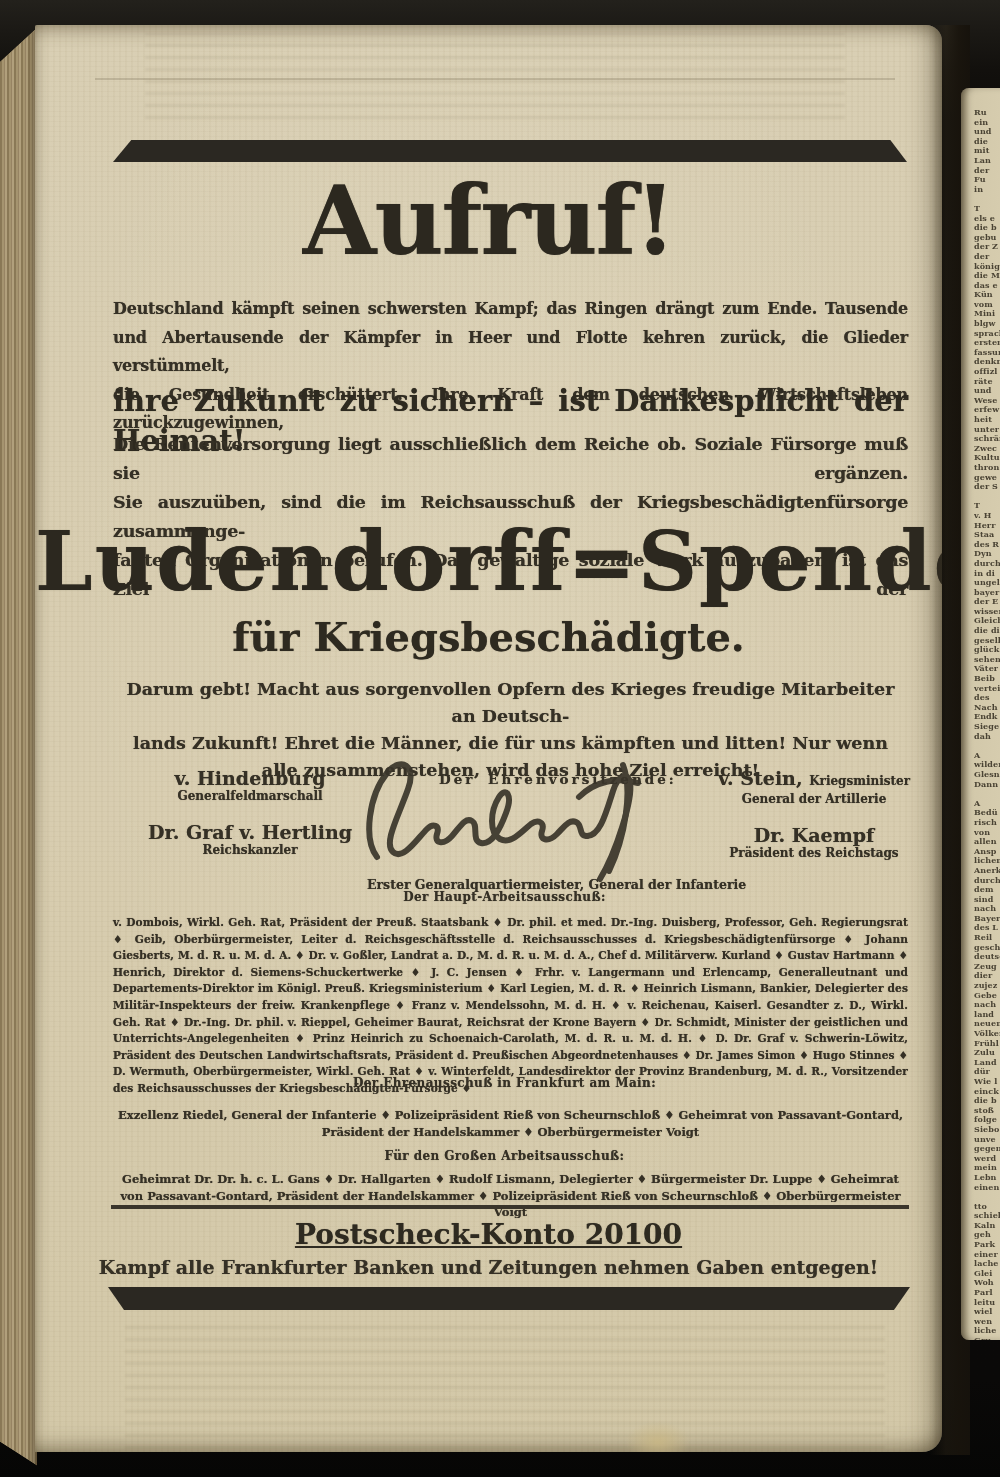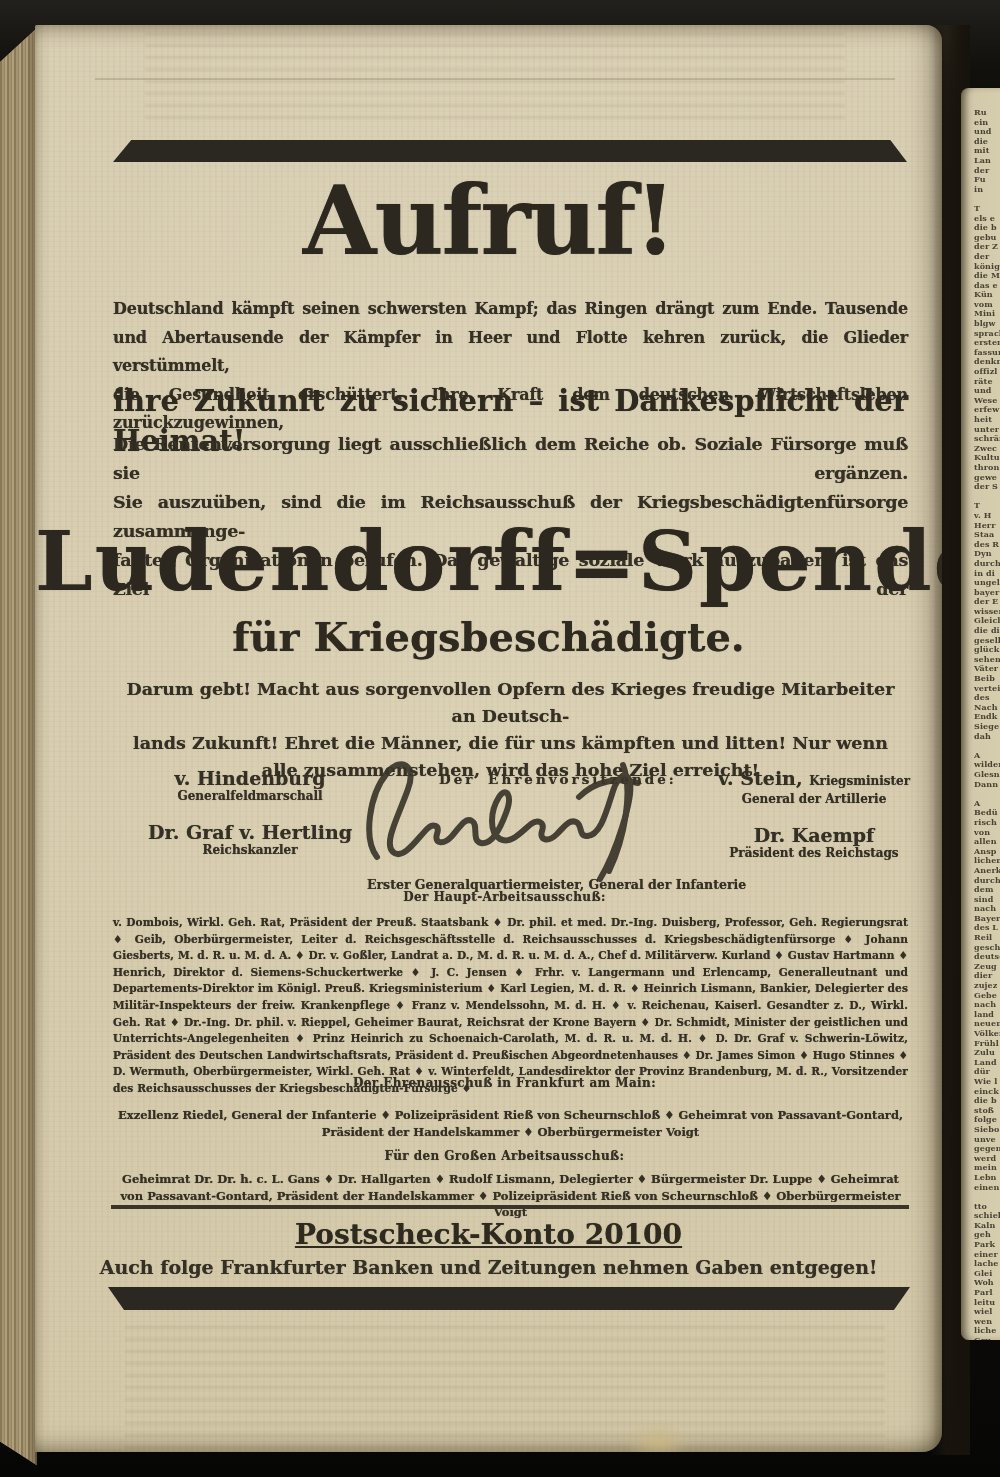--- a/index.html
+++ b/index.html
@@ -189,21 +189,21 @@
 
     <div class="committee-head c2-head ink">Der Ehrenausschuß in Frankfurt am Main:</div>
     <div class="committee-body c2-body ink">Exzellenz Riedel, General der Infanterie ♦ Polizeipräsident Rieß von Scheurnschloß ♦ Geheimrat von Passavant-Gontard, Präsident der Handelskammer ♦ Oberbürgermeister Voigt</div>
 
     <div class="committee-head c3-head ink">Für den Großen Arbeitsausschuß:</div>
     <div class="committee-body c3-body ink">Geheimrat Dr. Dr. h. c. L. Gans ♦ Dr. Hallgarten ♦ Rudolf Lismann, Delegierter ♦ Bürgermeister Dr. Luppe ♦ Geheimrat von Passavant-Gontard, Präsident der Handelskammer ♦ Polizeipräsident Rieß von Scheurnschloß ♦ Oberbürgermeister Voigt</div>
 
     <div class="thin-rule"></div>
 
     <div class="postal ink">Postscheck-Konto 20100</div>
-    <div class="closing ink">Auch folge Frankfurter Banken und Zeitungen nehmen Gaben entgegen!</div>
+    <div class="closing ink">Kampf alle Frankfurter Banken und Zeitungen nehmen Gaben entgegen!</div>
 
     <div class="bar bar-bottom"></div>
   </div>
 
   <div class="gutter"></div>
 
   <div class="next-page">
     <div class="adjacent-col">
         <div class="frag">Ru</div>
         <div class="frag">ein</div>

